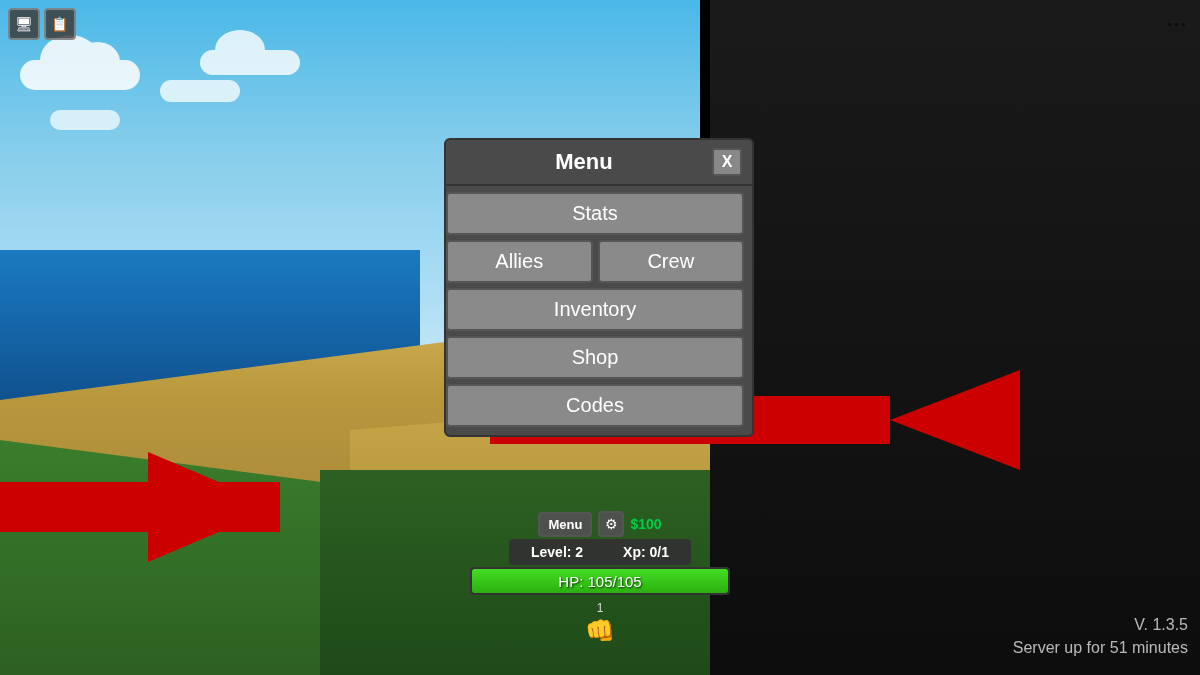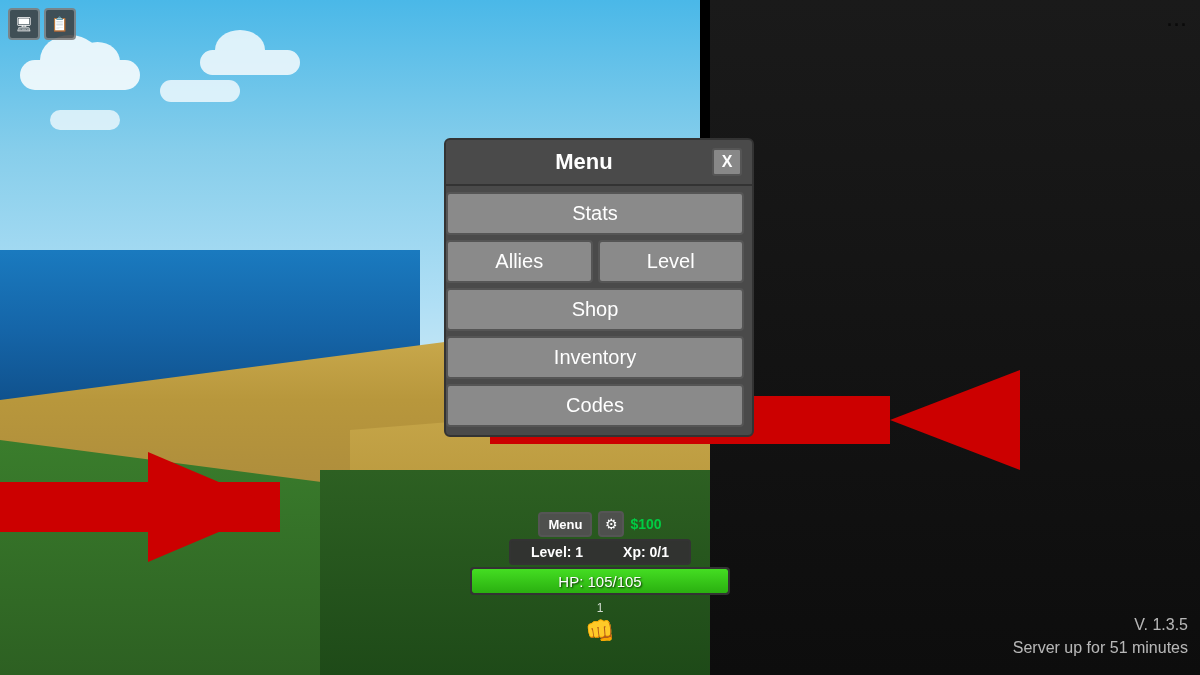--- a/index.html
+++ b/index.html
@@ -458,38 +458,38 @@
 
 <div class="menu-panel">
   <div class="menu-header">
     <div class="menu-title">Menu</div>
     <div class="menu-close">X</div>
   </div>
   <div class="menu-body">
     <button class="menu-btn">Stats</button>
     <div class="menu-btn-row">
       <button class="menu-btn">Allies</button>
-      <button class="menu-btn">Level</button>
+      <button class="menu-btn">Crew</button>
     </div>
+    <button class="menu-btn">Inventory</button>
     <button class="menu-btn">Shop</button>
-    <button class="menu-btn">Inventory</button>
     <button class="menu-btn">Codes</button>
   </div>
 </div>
 
 <div class="bottom-hud">
   <div class="hud-top-row">
     <button class="menu-small-btn">Menu</button>
     <div class="gear-btn">
       <span>⚙</span>
     </div>
     <span class="money-display">$100</span>
   </div>
   <div class="hud-stats-row">
-    <span>Level: 1</span>
+    <span>Level: 2</span>
     <span>Xp: 0/1</span>
   </div>
   <div class="hp-bar-container">
     <div class="hp-bar-fill" style="width: 100%;"></div>
     <div class="hp-bar-text">HP: 105/105</div>
   </div>
 </div>
 
 <div class="item-slot">
   <span class="slot-number">1</span>

